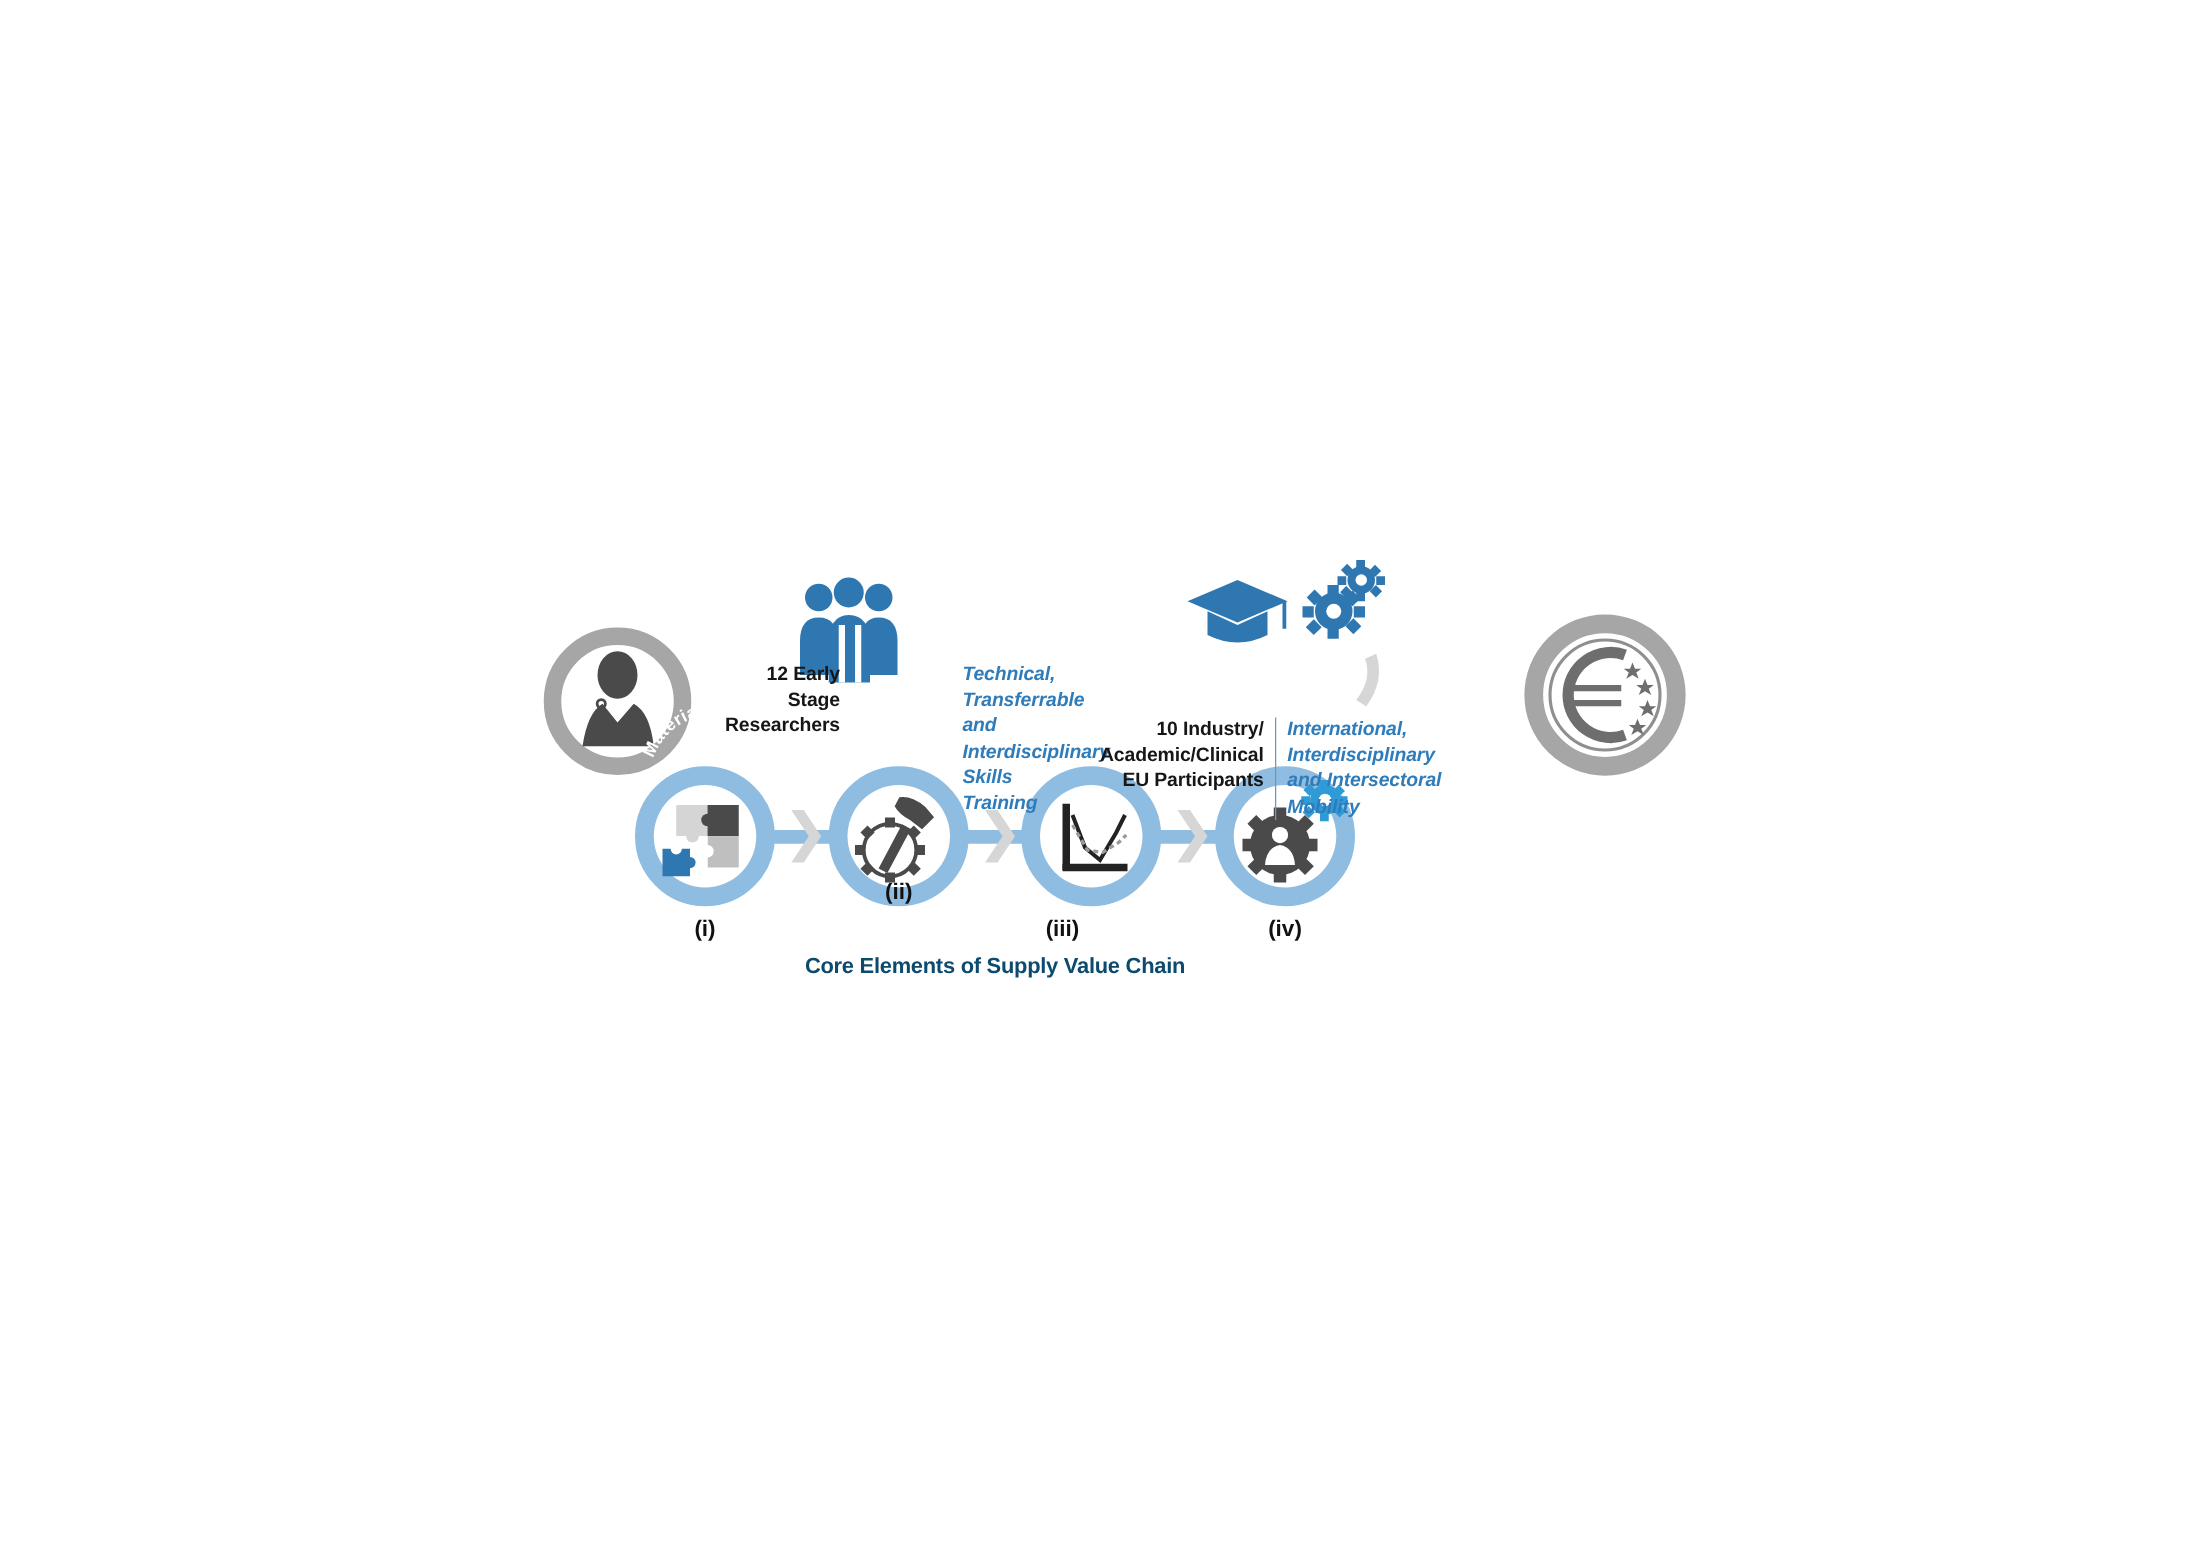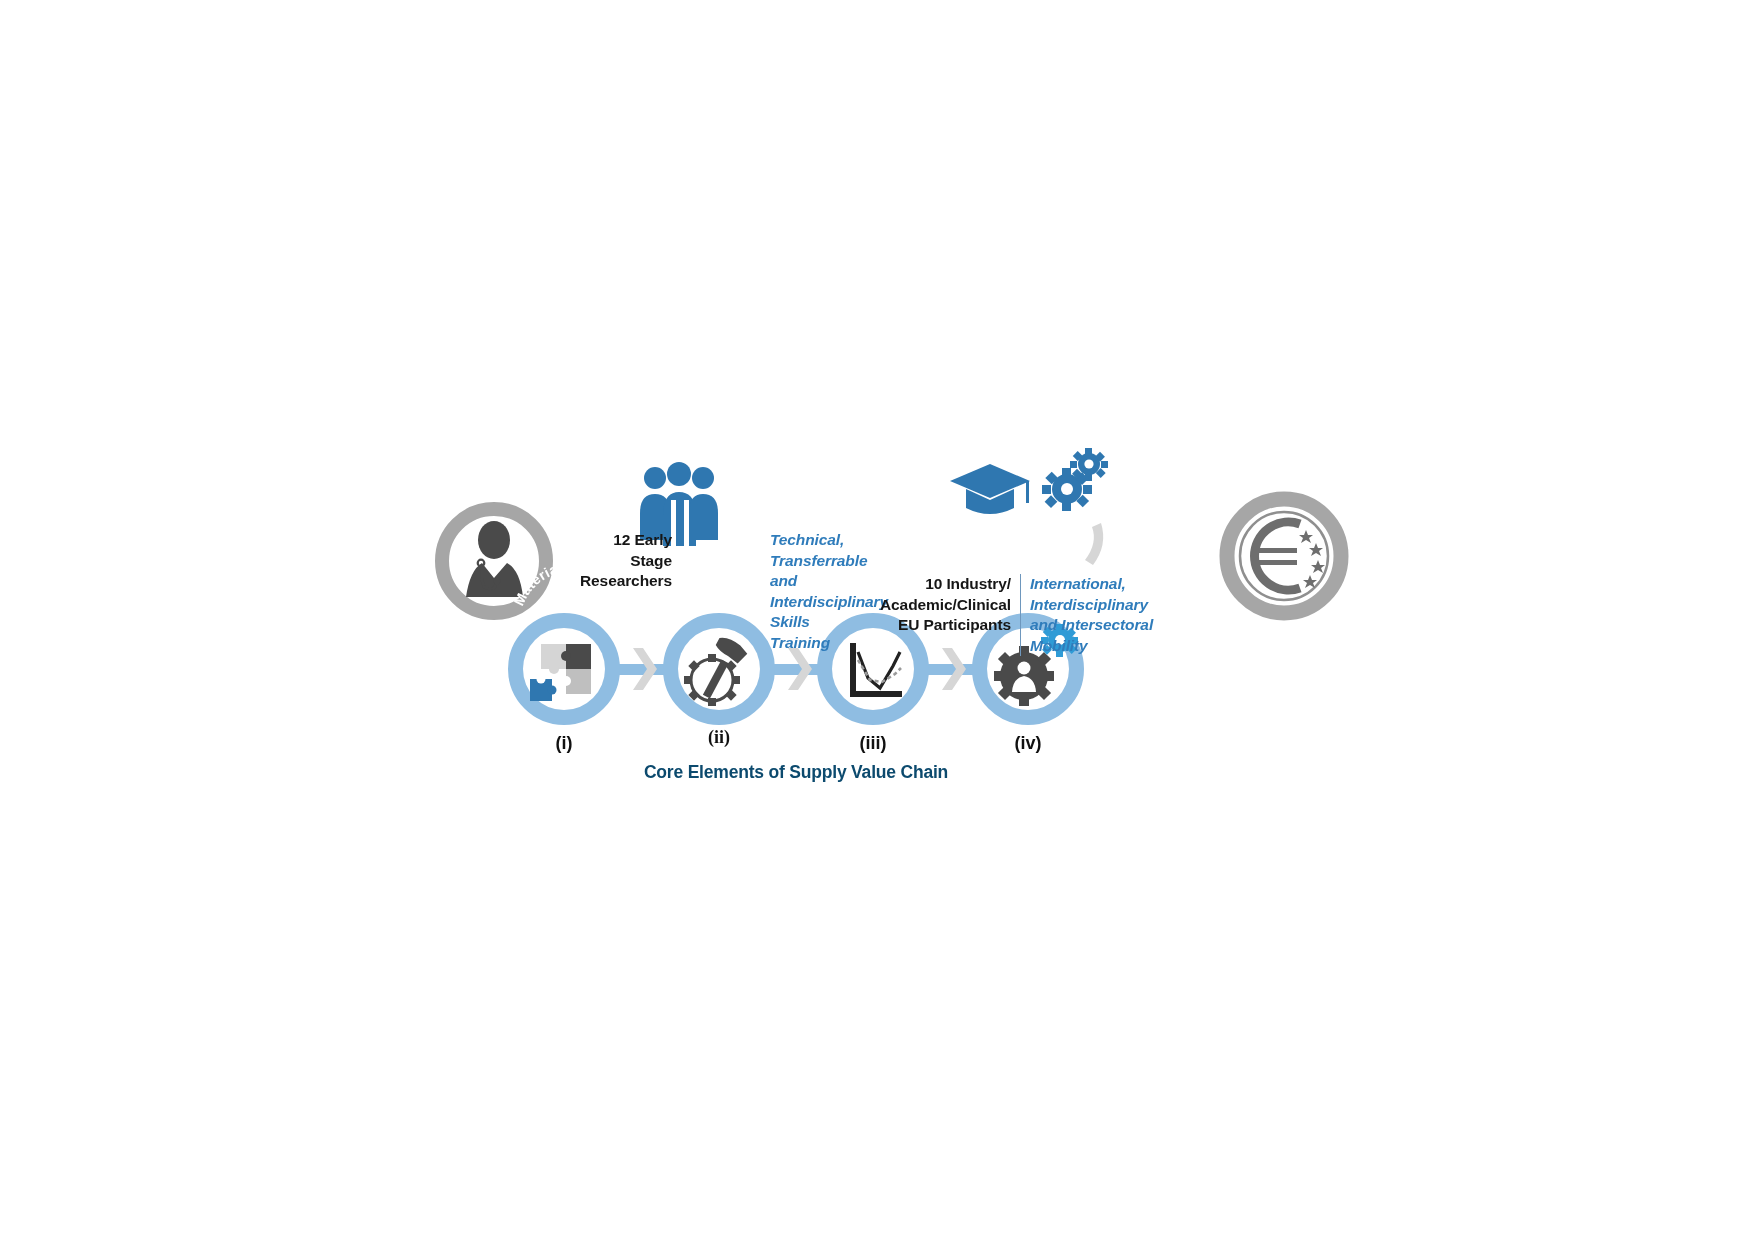--- a/index.html
+++ b/index.html
@@ -311,17 +311,17 @@
   <div class="tb-left">10 Industry/
 Academic/Clinical
 EU Participants</div>
   <div class="tb-rule"></div>
   <div class="tb-right">International,
 Interdisciplinary
 and Intersectoral Mobility</div>
 </div>
 
 <div class="numeral" style="left:534px; top:733px;">(i)</div>
-<div class="numeral" style="left:689px; top:727px;font-family:Liberation Serif, serif;">(ii)</div>
-<div class="numeral" style="left:843px; top:733px;text-align:center;">(iii)</div>
+<div class="numeral" style="left:689px; top:703px;">(ii)</div>
+<div class="numeral" style="left:820px; top:733px;text-align:center;">(iii)</div>
 <div class="numeral" style="left:998px; top:733px;">(iv)</div>
 
 <div class="caption" style="left:496px; top:762px;">Core Elements of Supply Value Chain</div>
 
 </body></html>

